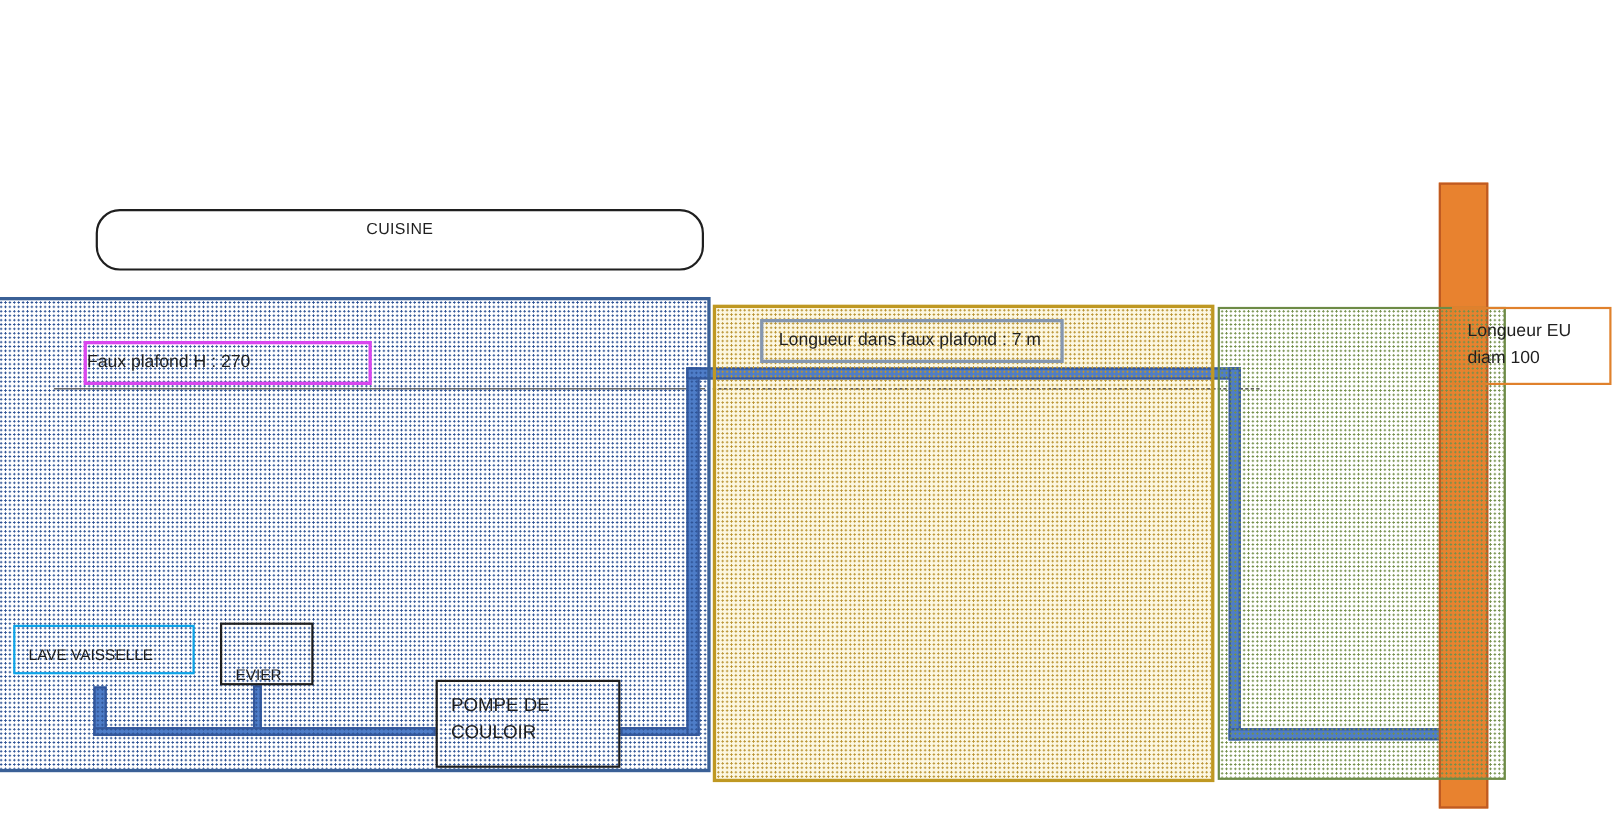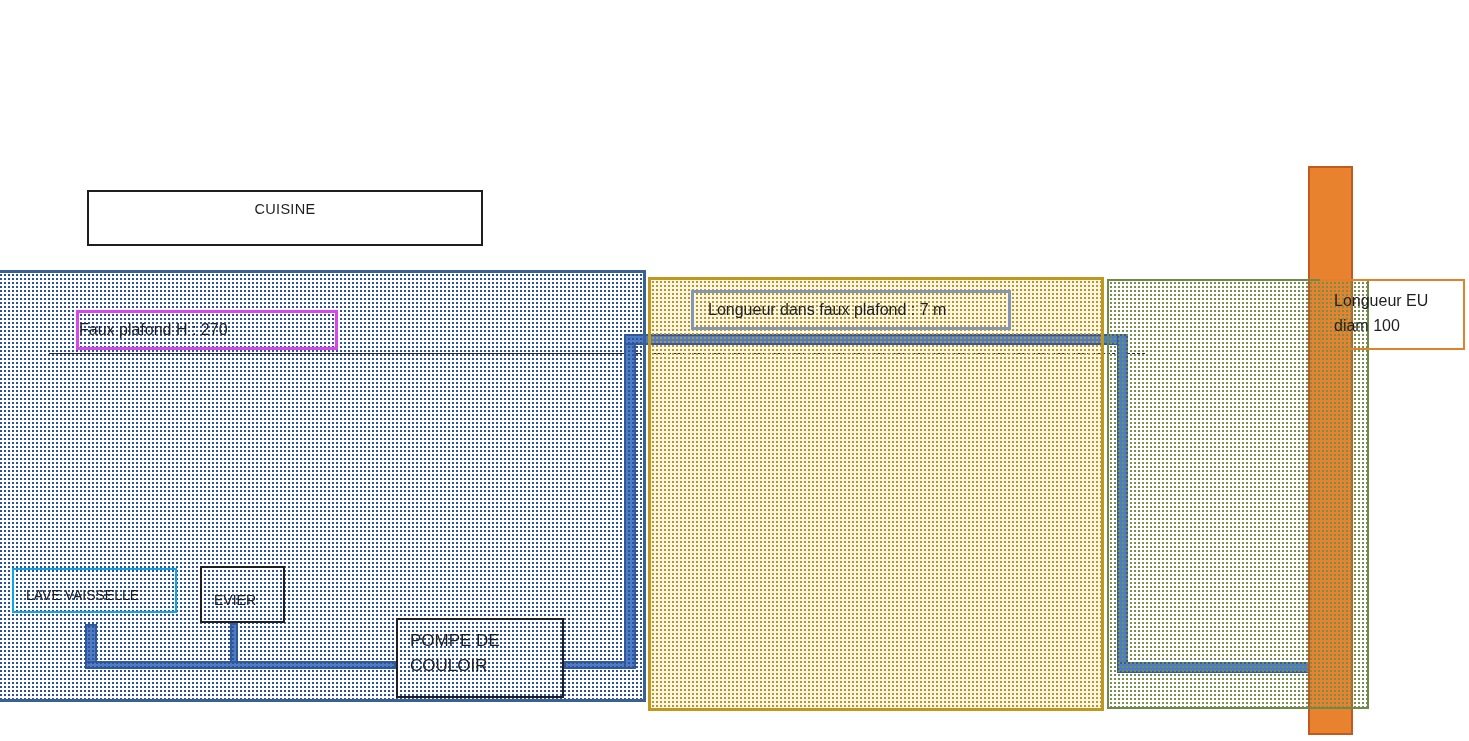--- a/index.html
+++ b/index.html
@@ -46,34 +46,34 @@
     border:3px solid #BF9822;
     background-image:radial-gradient(#BA9433 0.9px, transparent 1px);}
   #green-region{left:1107px;top:279px;width:262px;height:430px;
     border:2px solid #6D8B46;
     background-image:radial-gradient(#74904C 0.9px, transparent 1px);}
 
   
   .room-header{z-index:6;background:#ffffff;border:2px solid #1f1f1f;
     display:flex;justify-content:center;align-items:flex-start;
     font-size:14.5px;letter-spacing:0.3px;padding-top:9px;}
-  #room-cuisine{left:87px;top:190px;width:396px;height:56px;}
+  #room-cuisine{left:87px;top:190px;width:553px;height:56px;border-radius:22px;}
   #room-couloir{left:649px;top:194px;width:454px;height:53px;padding-top:8px;}
   #room-chambre{left:1116px;top:193px;width:256px;height:55px;}
 
   
   .note{z-index:6;background:transparent;display:flex;align-items:center;font-size:16px;}
   #note-faux-plafond{left:76px;top:310px;width:262px;height:40px;
     border:3px solid #d946ef;}
-  #note-longueur{left:691px;top:290px;width:320px;height:40px;
+  #note-longueur{left:691px;top:290px;width:276px;height:40px;
     border:3px solid #8496B0;padding-left:14px;}
   #note-lave-vaisselle{left:12px;top:568px;width:165px;height:45px;
     border:2px solid #0ea5e9;align-items:center;padding:8px 0 0 12px;font-size:14px;}
   #note-evier{left:200px;top:566px;width:85px;height:57px;
-    border:2px solid #1f1f1f;align-items:center;padding:10px 0 0 12px;font-size:14px;}
+    border:2px solid #1f1f1f;align-items:flex-end;padding:10px 0 0 12px;font-size:14px;}
   #note-pompe{left:396px;top:618px;width:168px;height:80px;
     border:2px solid #1f1f1f;flex-direction:column;align-items:flex-start;
     justify-content:flex-start;padding:8px 0 0 12px;font-size:17px;line-height:25px;}
   #note-colonne{left:1320px;top:279px;width:145px;height:71px;
     border:2px solid #E0812C;flex-direction:column;align-items:flex-start;
     justify-content:flex-start;padding:7px 0 0 12px;font-size:16px;line-height:25px;}
 </style>
 </head>
 <body>
 

